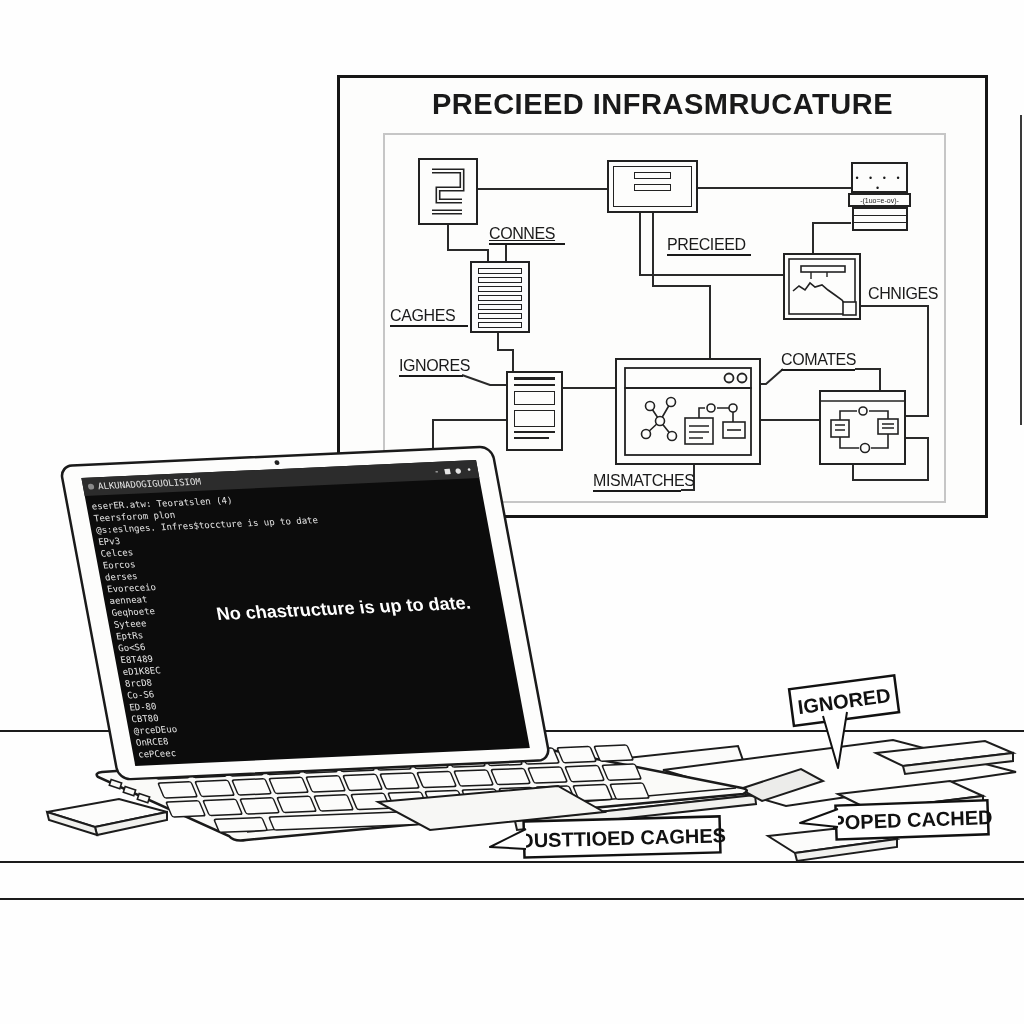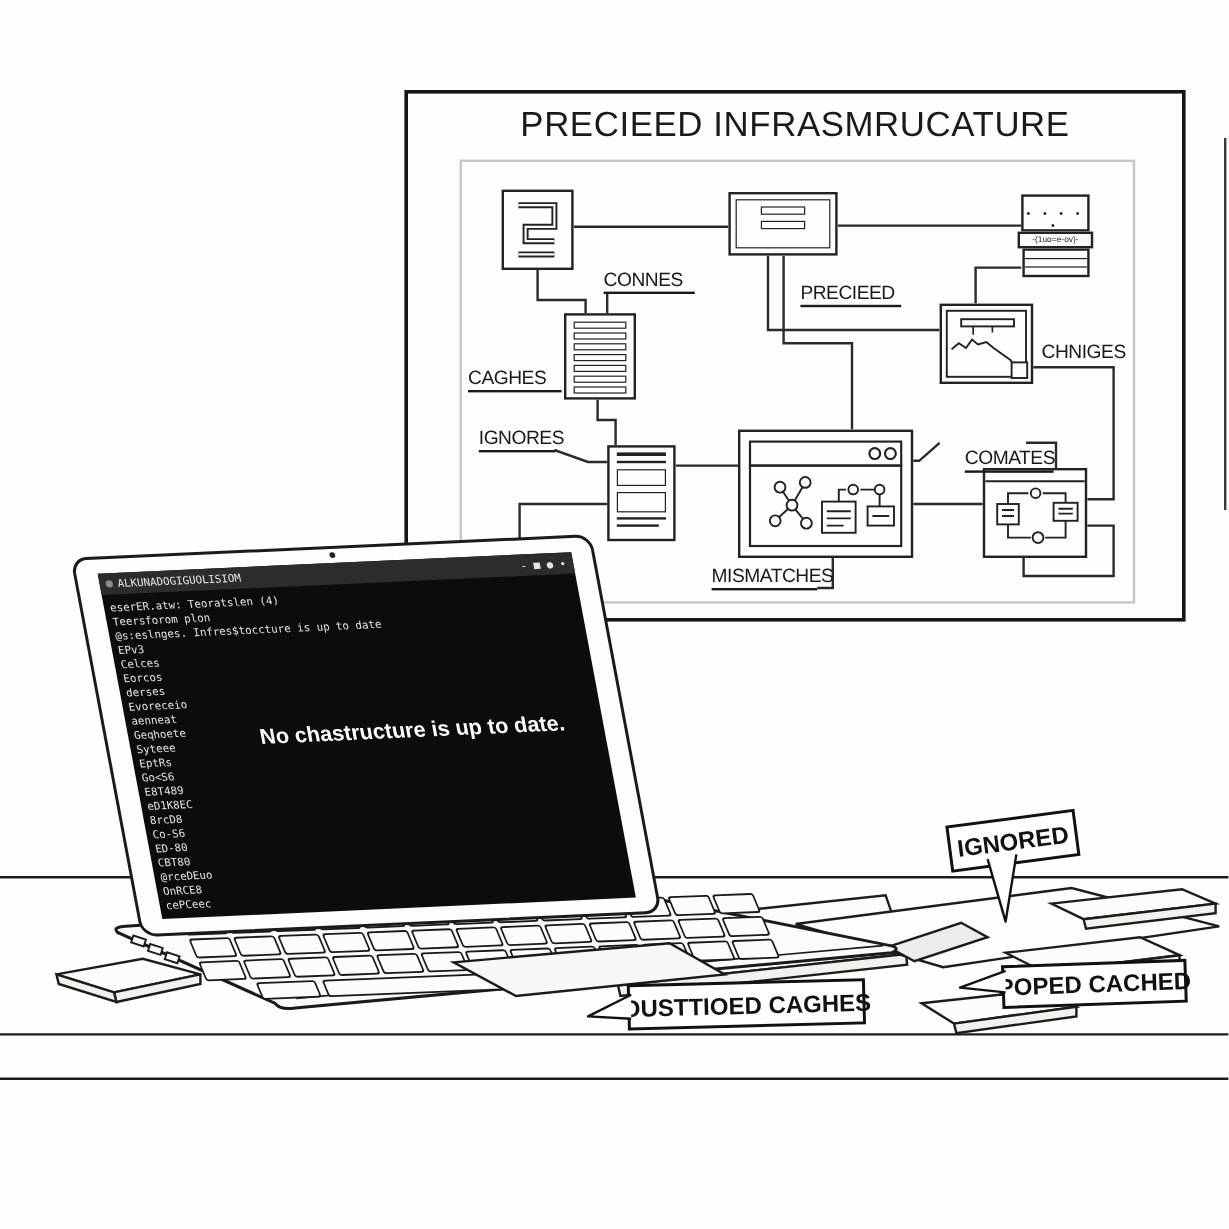--- a/index.html
+++ b/index.html
@@ -3,21 +3,21 @@
 <meta charset="utf-8">
 <style>
   html,body{margin:0;padding:0;background:#fff;}
   *{box-sizing:border-box;}
   .scene{position:relative;width:1024px;height:1024px;background:#fefefe;overflow:hidden;
          font-family:"Liberation Sans",sans-serif;color:#1a1a1a;}
   
   .poster{position:absolute;left:337px;top:75px;width:651px;height:443px;
           border:3px solid #161616;background:#fdfdfc;z-index:1;}
   .poster-title{position:absolute;left:0;top:10px;width:100%;text-align:center;
-          font-size:29px;font-weight:400;letter-spacing:.5px;white-space:nowrap;}
+          font-size:29px;font-weight:700;letter-spacing:.5px;white-space:nowrap;}
   .inner-frame{position:absolute;left:43px;top:55px;width:563px;height:370px;
           border:2px solid #c6c6c6;}
   .pbox{position:absolute;border:2px solid #222;background:#fdfdfc;z-index:2;}
   .plabel{position:absolute;font-size:16px;letter-spacing:-.4px;white-space:nowrap;
           z-index:3;line-height:18px;}
   .underl{border-bottom:2px solid #1a1a1a;}
   .connectors{position:absolute;left:0;top:0;width:651px;height:443px;z-index:1;}
   .slat{height:6px;border:1.5px solid #222;margin:0 0 3px 0;}
   .docline{border-top:2px solid #222;margin:4px 6px 0 6px;}
   .docrect{border:1.5px solid #222;margin:5px 6px 0 6px;}
@@ -153,26 +153,26 @@
           <rect x="57" y="27" width="20" height="15"></rect>
           <path d="M 61,32 H 73 M 61,36 H 73"></path>
           <path d="M 19,28 V 19 H 36 M 48,19 H 67 V 27"></path>
           <circle cx="42" cy="19" r="4" fill="#fdfdfc"></circle>
           <path d="M 19,45 V 56 H 38 M 50,56 H 67 V 42"></path>
           <circle cx="44" cy="56" r="4.5" fill="#fdfdfc"></circle>
         </g>
       </svg>
     </div>
 
-    <div class="plabel underl" style="left:163px;top:147px;width:76px;">CONNES</div>
+    <div class="plabel underl" style="left:149px;top:147px;width:76px;text-decoration:underline;">CONNES</div>
     <div class="plabel underl" style="left:327px;top:158px;width:84px;">PRECIEED</div>
     <div class="plabel underl" style="left:50px;top:229px;width:78px;">CAGHES</div>
     <div class="plabel underl" style="left:59px;top:279px;width:64px;">IGNORES</div>
     <div class="plabel" style="left:528px;top:207px;text-align:center;">CHNIGES</div>
-    <div class="plabel underl" style="left:464px;top:273px;width:74px;margin-top:23px;">COMATES</div>
+    <div class="plabel underl" style="left:441px;top:273px;width:74px;">COMATES</div>
     <div class="plabel underl" style="left:253px;top:394px;width:88px;">MISMATCHES</div>
   </div>
 
   <svg class="desk-svg" width="1024" height="1024" viewBox="0 0 1024 1024">
 
     <path class="ink" d="M 0,731 H 1024" stroke-width="2.5"></path>
     <path class="ink" d="M 0,862 H 1024" stroke-width="2.5"></path>
     <path class="ink" d="M 0,899 H 1024" stroke-width="2.5"></path>
 
     <g>

